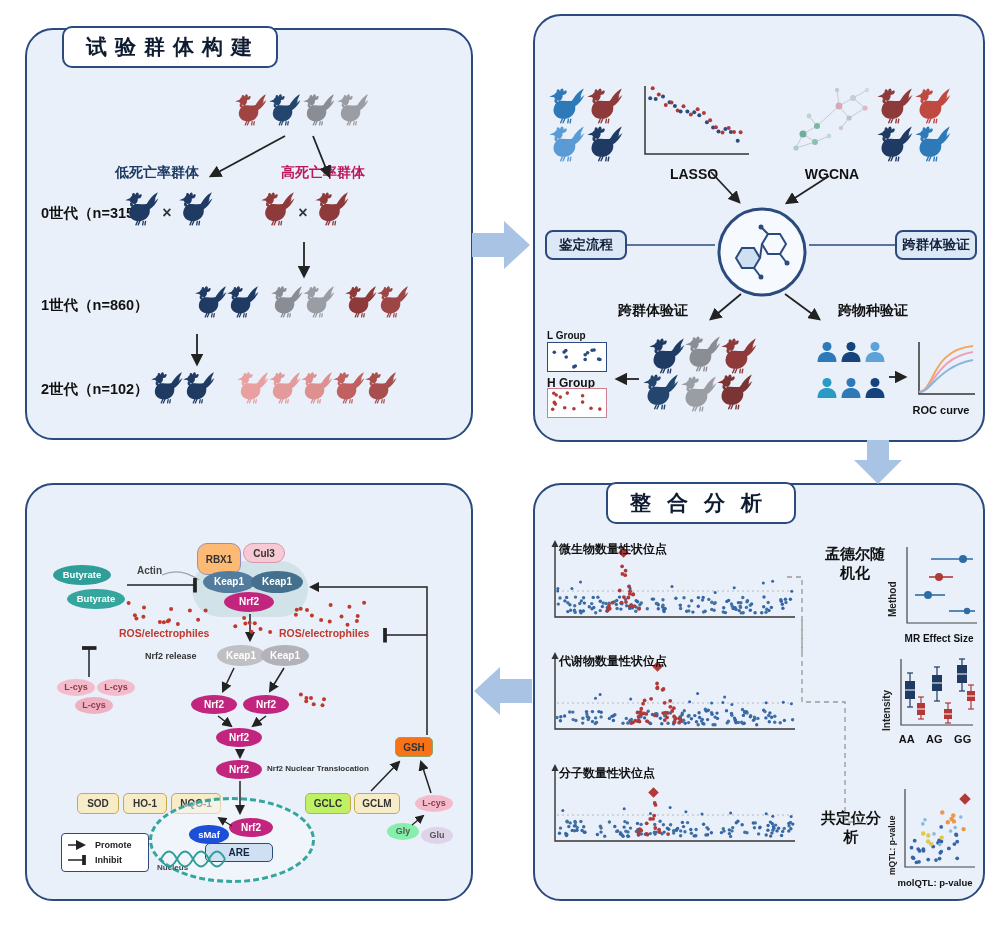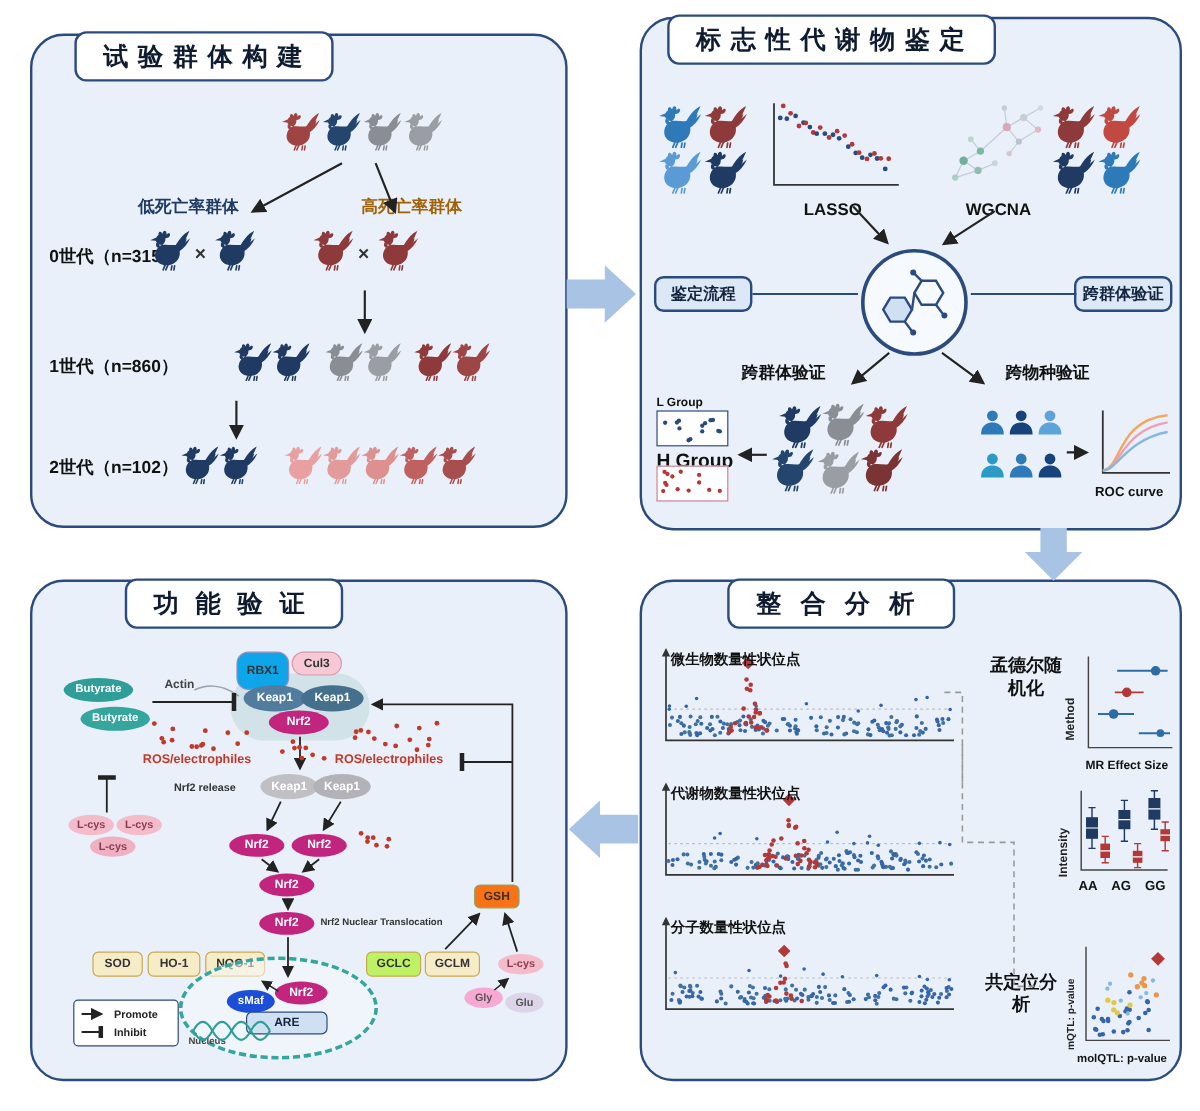--- a/index.html
+++ b/index.html
@@ -68,21 +68,21 @@
         <use href="#chicken"></use>
       </svg>
   <svg class="chk" style="left:274px;top:62px;width:34px;height:34px;color:#8a8d93">
         <use href="#chicken"></use>
       </svg>
   <svg class="chk" style="left:308px;top:62px;width:34px;height:34px;color:#9a9da3">
         <use href="#chicken"></use>
       </svg>
 
   <div class="lbl ctr" style="left:70px;top:134px;width:120px;font-size:14px;color:#1f3a63">低死亡率群体</div>
-  <div class="lbl ctr" style="left:256px;top:134px;width:120px;font-size:14px;color:#a16207">高死亡率群体</div>
+  <div class="lbl ctr" style="left:236px;top:134px;width:120px;font-size:14px;color:#be185d">高死亡率群体</div>
 
   <div class="lbl" style="left:14px;top:174px;font-size:14.5px">0世代（n=315）</div>
   <svg class="chk" style="left:96px;top:160px;width:36px;height:36px;color:#1f3a63">
         <use href="#chicken"></use>
       </svg>
   <div class="lbl ctr" style="left:131px;top:174px;width:18px;font-size:16px;color:#333">×</div>
   <svg class="chk" style="left:150px;top:160px;width:36px;height:36px;color:#1f3a63">
         <use href="#chicken"></use>
       </svg>
   <svg class="chk" style="left:232px;top:160px;width:36px;height:36px;color:#8e3a3a">
@@ -261,21 +261,21 @@
             <circle cx="37.2" cy="16.5" r="1.8" fill="#2b4a7e"></circle>
             <circle cx="18.2" cy="14.0" r="1.8" fill="#2b4a7e"></circle>
             <circle cx="46.1" cy="7.0" r="1.8" fill="#2b4a7e"></circle>
             <circle cx="51.9" cy="16.5" r="1.8" fill="#2b4a7e"></circle>
             <circle cx="50.6" cy="16.1" r="1.8" fill="#2b4a7e"></circle>
             <circle cx="17.8" cy="7.6" r="1.8" fill="#2b4a7e"></circle>
             <circle cx="39.6" cy="9.7" r="1.8" fill="#2b4a7e"></circle>
           </g>
         </svg>
   </div>
-  <div class="lbl" style="left:12px;top:360px;font-size:16px">H Group</div>
+  <div class="lbl" style="left:12px;top:360px;font-size:12px">H Group</div>
   <div class="scatterbox" style="left:12px;top:372px;width:60px;height:30px;border:1.5px solid #cc8090">
     <svg width="56" height="27">
           <g>
             <circle cx="8.2" cy="6.0" r="1.8" fill="#b33939"></circle>
             <circle cx="6.3" cy="13.4" r="1.8" fill="#b33939"></circle>
             <circle cx="34.6" cy="13.1" r="1.8" fill="#b33939"></circle>
             <circle cx="4.7" cy="20.2" r="1.8" fill="#b33939"></circle>
             <circle cx="34.6" cy="6.8" r="1.8" fill="#b33939"></circle>
             <circle cx="5.8" cy="4.3" r="1.8" fill="#b33939"></circle>
             <circle cx="16.7" cy="18.7" r="1.8" fill="#b33939"></circle>
@@ -339,27 +339,26 @@
     <line x1="92" y1="229" x2="180" y2="229" stroke="#2b4a7e" stroke-width="1.6"></line>
     <line x1="274" y1="229" x2="362" y2="229" stroke="#2b4a7e" stroke-width="1.6"></line>
     <line x1="176" y1="156" x2="204" y2="186" stroke="#222" stroke-width="1.8" marker-end="url(#ah)"></line>
     <line x1="294" y1="160" x2="252" y2="187" stroke="#222" stroke-width="1.8" marker-end="url(#ah)"></line>
     <line x1="206" y1="278" x2="176" y2="303" stroke="#222" stroke-width="1.8" marker-end="url(#ah)"></line>
     <line x1="250" y1="278" x2="284" y2="303" stroke="#222" stroke-width="1.8" marker-end="url(#ah)"></line>
     <line x1="104" y1="363" x2="82" y2="363" stroke="#222" stroke-width="1.8" marker-end="url(#ah)"></line>
     <line x1="354" y1="361" x2="370" y2="361" stroke="#222" stroke-width="1.8" marker-end="url(#ah)"></line>
   </svg>
 </div>
-<div class="ptitle" style="left:556px;top:12px">标志性代谢物鉴定</div>
 
 <div class="panel" style="left:25px;top:483px;width:448px;height:418px">
 
   <div class="abs" style="left:165px;top:76px;width:116px;height:56px;background:#b9d6d6;opacity:.5;border-radius:28px"></div>
 
-  <div class="pbox" style="left:170px;top:58px;width:44px;height:32px;background:#0ea5e9;border:1.5px solid #9a8cc0;border-radius:10px">RBX1</div>
+  <div class="pbox" style="left:170px;top:58px;width:44px;height:32px;background:#fdba74;border:1.5px solid #9a8cc0;border-radius:10px">RBX1</div>
   <div class="pbox" style="left:216px;top:58px;width:42px;height:20px;background:#f6c9d4;border:1.5px solid #d898ab;border-radius:10px">Cul3</div>
   <div class="lbl" style="left:110px;top:80px;font-size:10px;color:#444;font-weight:600">Actin</div>
 
   <div class="oval" style="left:176px;top:86px;width:52px;height:22px;background:#527c9e">Keap1</div>
   <div class="oval" style="left:224px;top:86px;width:52px;height:22px;background:#44708e">Keap1</div>
   <div class="oval" style="left:197px;top:107px;width:50px;height:20px;background:#c2257e">Nrf2</div>
 
   <div class="oval" style="left:26px;top:80px;width:58px;height:20px;background:#2f9e98;font-size:9.5px">Butyrate</div>
   <div class="oval" style="left:40px;top:104px;width:58px;height:20px;background:#35a69e;font-size:9.5px">Butyrate</div>
 
@@ -381,21 +380,21 @@
   <div class="lbl" style="left:240px;top:279px;width:130px;font-size:8px;color:#333">Nrf2 Nuclear Translocation</div>
 
   <div class="pbox" style="left:50px;top:308px;width:42px;height:21px;background:#f7ecc8;border:1.5px solid #c9a94e">SOD</div>
   <div class="pbox" style="left:96px;top:308px;width:44px;height:21px;background:#f7ecc8;border:1.5px solid #c9a94e">HO-1</div>
   <div class="pbox" style="left:144px;top:308px;width:50px;height:21px;background:#f7ecc8;border:1.5px solid #c9a94e">NQO-1</div>
   <div class="pbox" style="left:278px;top:308px;width:46px;height:21px;background:#bef264;border:1.5px solid #c9a94e">GCLC</div>
   <div class="pbox" style="left:327px;top:308px;width:46px;height:21px;background:#f7ecc8;border:1.5px solid #c9a94e">GCLM</div>
   <div class="pbox" style="left:368px;top:252px;width:38px;height:20px;background:#f97316;border:1.5px solid #8aa86a">GSH</div>
 
   <div class="oval" style="left:388px;top:310px;width:38px;height:17px;background:#f4bccb;color:#8a3a50;font-size:9px">L-cys</div>
-  <div class="oval" style="left:360px;top:338px;width:32px;height:17px;background:#f9a8d4;color:#555;font-size:9px">Gly</div>
+  <div class="oval" style="left:360px;top:338px;width:32px;height:17px;background:#86efac;color:#555;font-size:9px">Gly</div>
   <div class="oval" style="left:394px;top:342px;width:32px;height:17px;background:#ded4ea;color:#555;font-size:9px">Glu</div>
 
   <div class="nucleus" style="left:122px;top:312px;width:166px;height:86px"></div>
   <div class="oval" style="left:162px;top:340px;width:40px;height:19px;background:#1d4ed8;font-size:9.5px">sMaf</div>
   <div class="oval" style="left:202px;top:333px;width:44px;height:19px;background:#c2257e">Nrf2</div>
   <div class="pbox" style="left:178px;top:358px;width:68px;height:19px;background:#cfe0f2;border:1.5px solid #2b4a7e;color:#14243e">ARE</div>
   <div class="lbl" style="left:130px;top:378px;font-size:8px;color:#444">Nucleus</div>
 
   <div class="legendbox" style="left:34px;top:348px;width:88px">
     <div class="legrow">
@@ -477,21 +476,20 @@
           <circle cx="279.2" cy="216.3" r="2" fill="#c0392b"></circle>
           <circle cx="286.7" cy="219.3" r="2" fill="#c0392b"></circle>
           <circle cx="279.4" cy="213.1" r="2" fill="#c0392b"></circle>
           <circle cx="295.5" cy="220.3" r="2" fill="#c0392b"></circle>
           <circle cx="273.9" cy="209.4" r="2" fill="#c0392b"></circle>
         </g>
     <path d="M134 374 q8 -15 16 0 q8 15 16 0 q8 -15 16 0 q8 15 16 0" stroke="#2f9e98" stroke-width="1.8" fill="none"></path>
     <path d="M134 374 q8 15 16 0 q8 -15 16 0 q8 15 16 0 q8 -15 16 0" stroke="#2f9e98" stroke-width="1.8" fill="none"></path>
   </svg>
 </div>
-<div class="ptitle" style="left:104px;top:482px;letter-spacing:14px">功能验证</div>
 
 <div class="panel" style="left:533px;top:483px;width:452px;height:418px">
 
   <div class="lbl" style="left:24px;top:56px;font-size:12px;z-index:2">微生物数量性状位点</div>
   <svg class="abs" style="left:10px;top:54px" width="256" height="85" viewBox="0 0 256 85">
     <path d="M10 6 L10 78 L250 78" stroke="#333" stroke-width="1.4" fill="none"></path>
     <polygon points="6.5,8 13.5,8 10,1" fill="#333"></polygon>
     <line x1="12" y1="52" x2="248" y2="52" stroke="#b8b8b8" stroke-dasharray="2 3"></line>
     <g>
           <circle cx="117.6" cy="68.0" r="1.7" fill="#3565a8"></circle>

